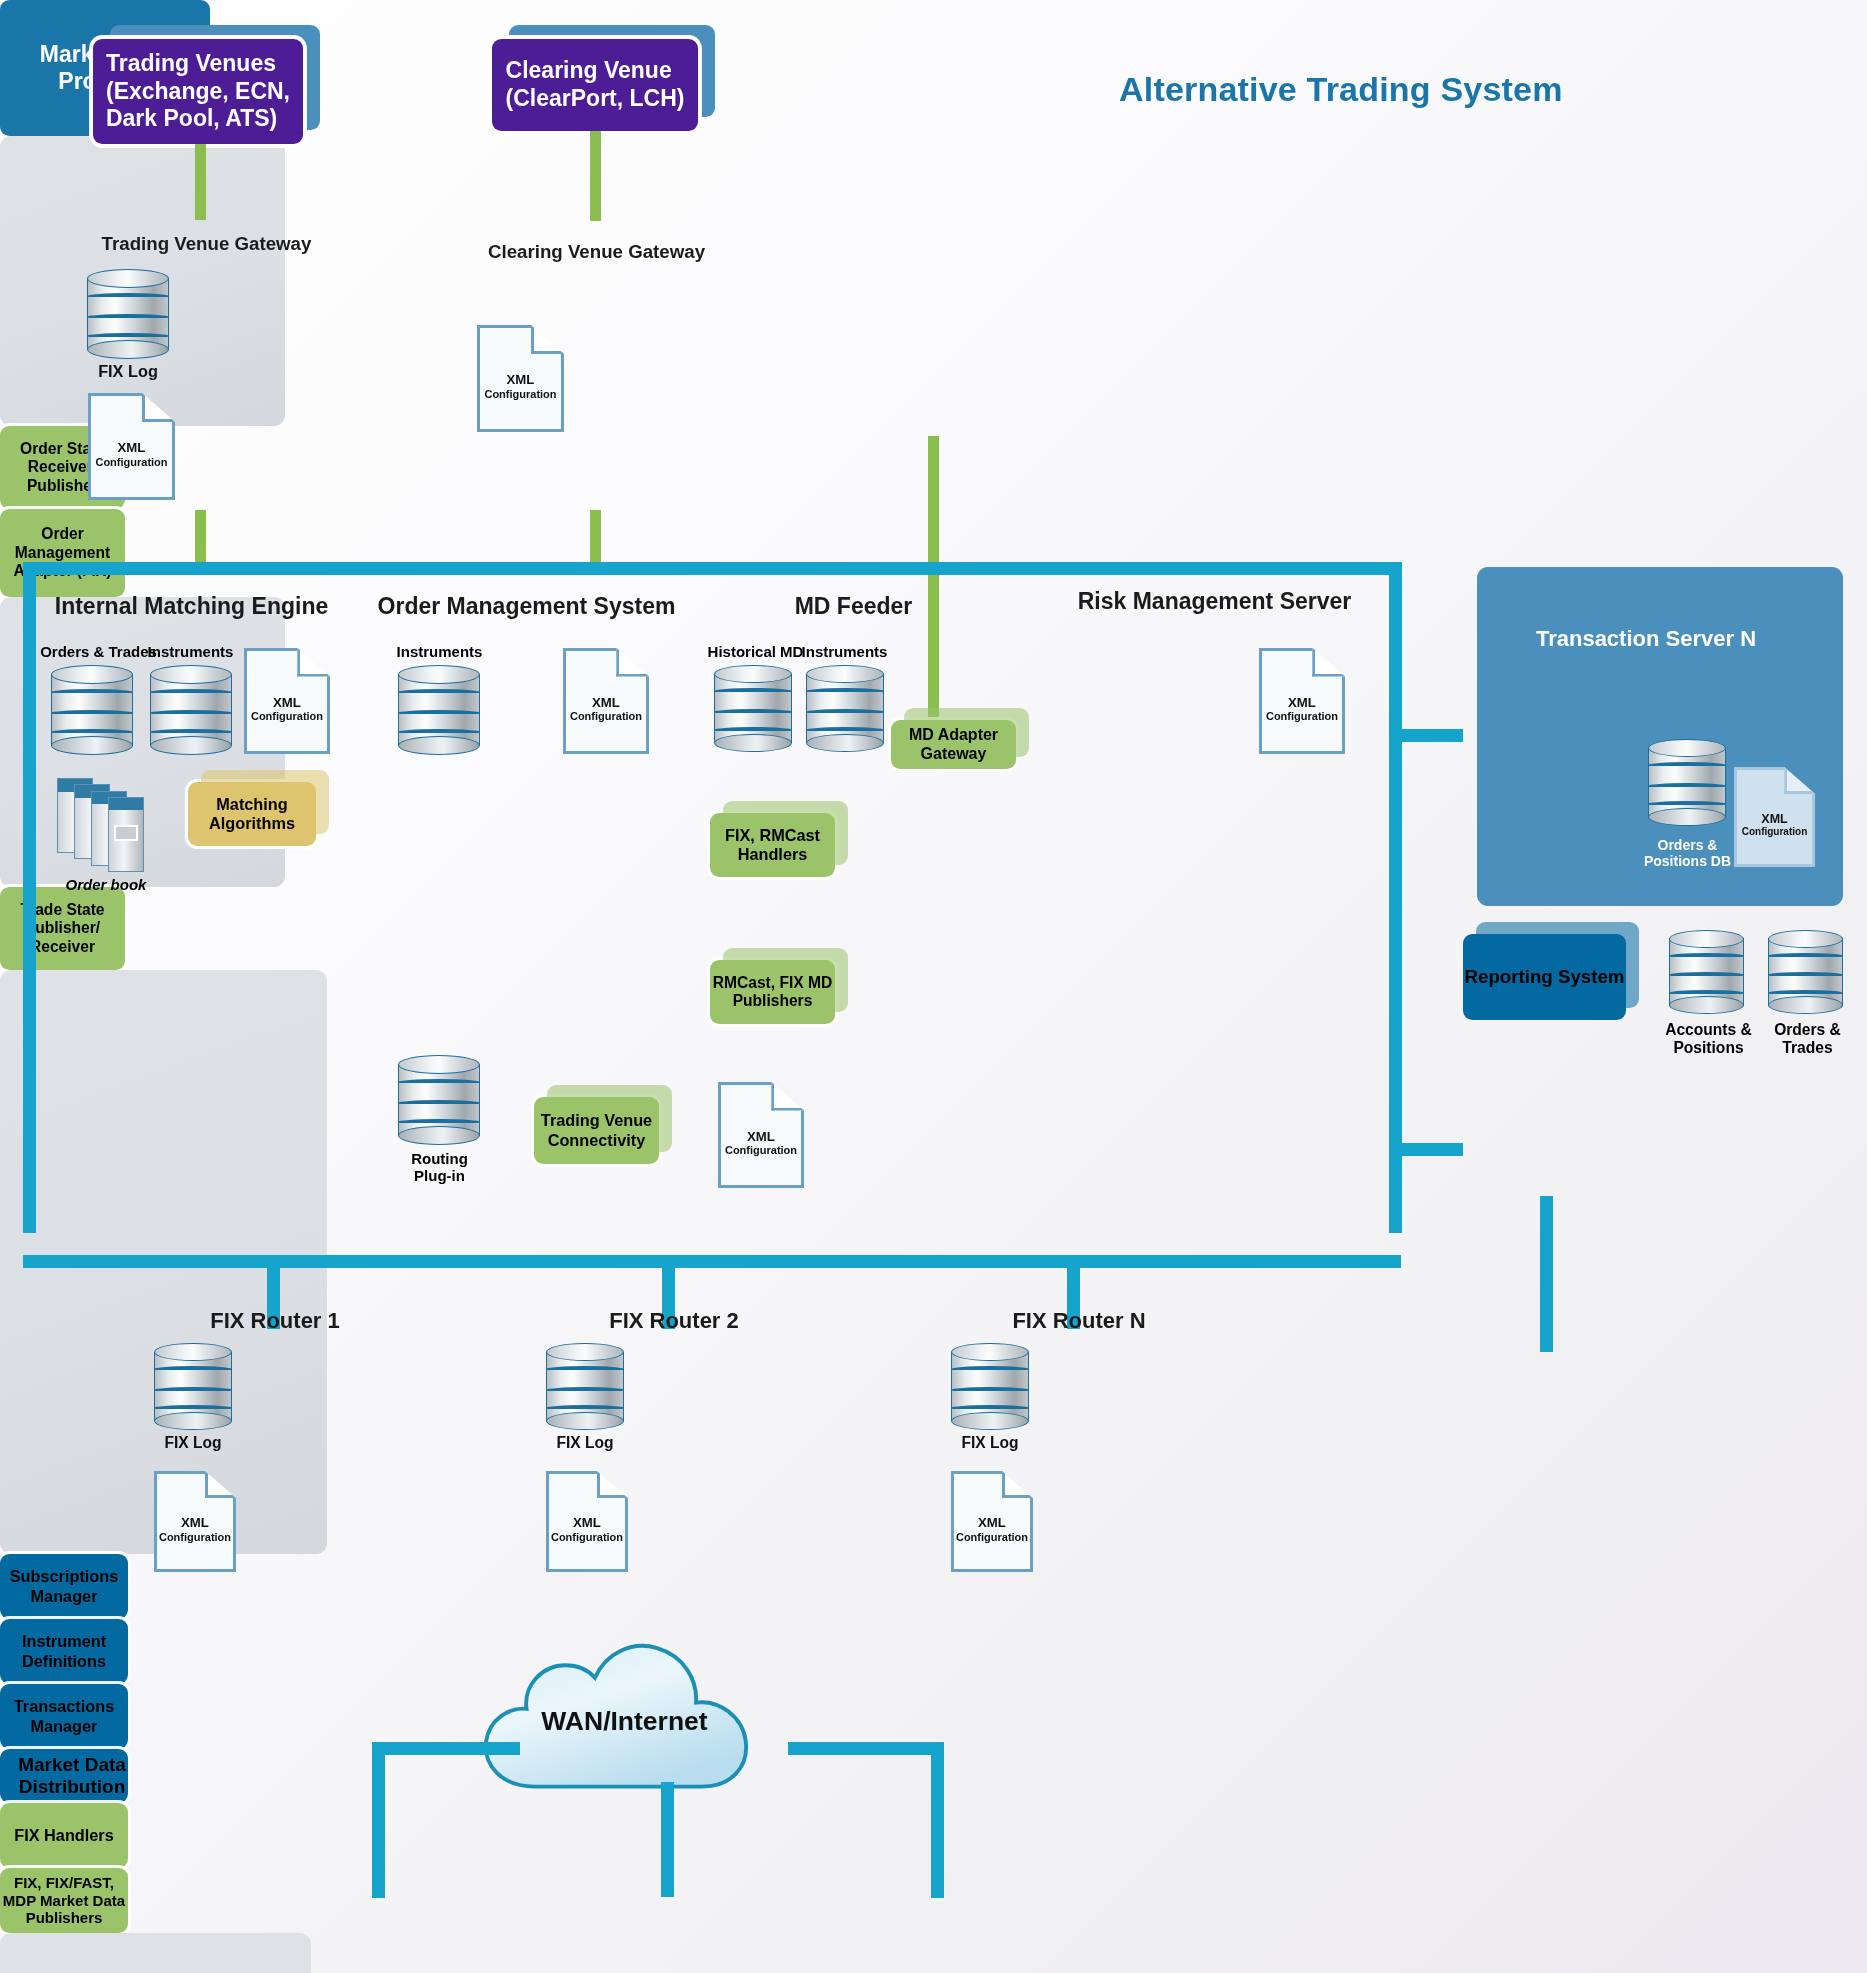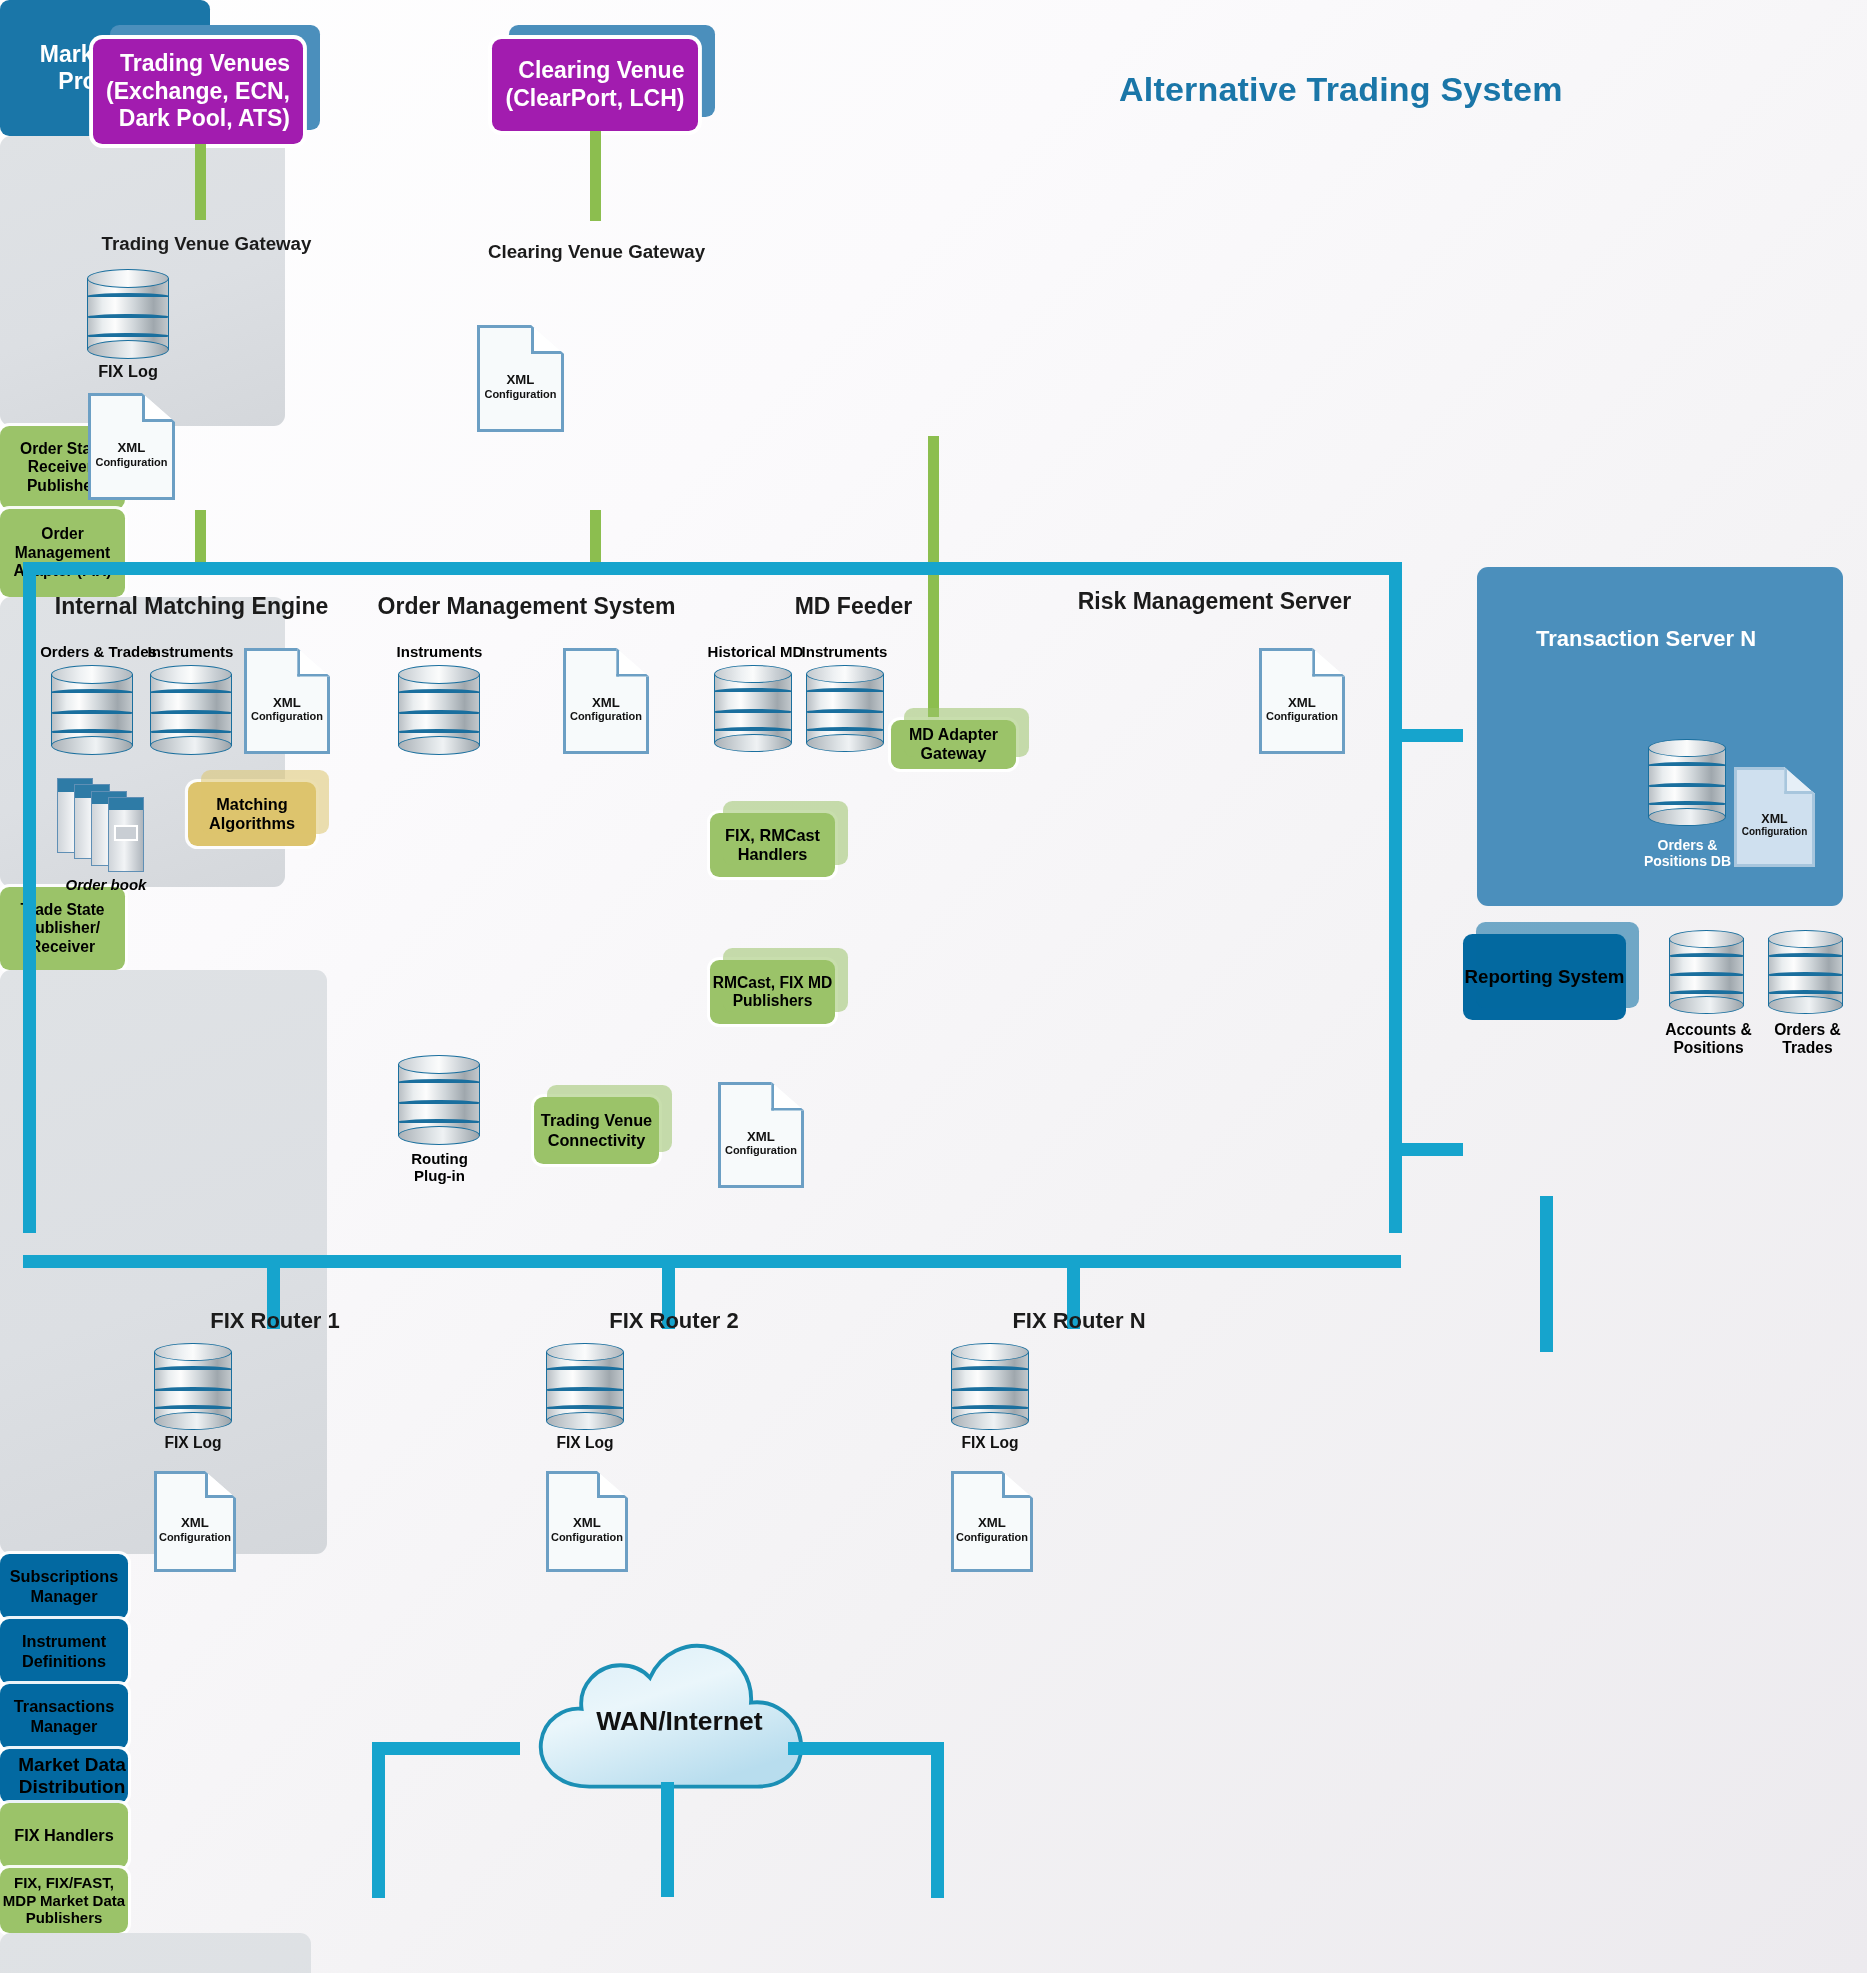--- a/index.html
+++ b/index.html
@@ -38,22 +38,22 @@
   }
 
   
   .srcwrap{position:absolute;}
   .srcwrap .back{
     position:absolute;left:17px;top:-14px;width:100%;height:100%;
     background:#4b8fbc;border-radius:9.3px;
   }
   .srcwrap .front{
     position:absolute;left:0;top:0;width:100%;height:100%;
-    background:#a21caf;border-radius:9.3px;color:#fff;font-weight:bold;
-    display:flex;align-items:center;justify-content:center;text-align:right;
+    background:#4c1d95;border-radius:9.3px;color:#fff;font-weight:bold;
+    display:flex;align-items:center;justify-content:center;text-align:left;
     line-height:1.2;box-shadow:0 0 0 3.9px #fff;
   }
 
   
   .gline{background:#8cbe4f;position:absolute;}
   .tline{background:#16a4cd;position:absolute;}
 
   
   .cyl{position:absolute;}
   .cyl .body{
@@ -482,21 +482,21 @@
 <div class="cyl-label" style="left:951px;top:1434px;width:78px;font-size:15.6px;">FIX Log</div>
 <div class="doc" style="left:951px;top:1471px;width:82px;height:101px;">
   <div class="sheet"></div>
     <div class="fold"></div>
   <div class="txt" style="font-size:13.2px;">
     <div>XML</div>
     <div style="font-size:11px;">Configuration</div>
   </div>
 </div>
 
-<div class="cloud" style="left:524px;top:1631px;width:311px;height:179px;">
+<div class="cloud" style="left:469px;top:1631px;width:311px;height:179px;">
   <svg width="311" height="179" viewBox="0 0 400 230">
     <defs>
       <linearGradient id="cg" x1="0" y1="0" x2="0.6" y2="1">
         <stop offset="0%" stop-color="#d9edf7"></stop>
         <stop offset="45%" stop-color="#eaf6fb"></stop>
         <stop offset="100%" stop-color="#b8ddee"></stop>
       </linearGradient>
     </defs>
     <path d="M84,200 C42,200 18,172 22,142 C26,113 52,98 74,100
              C70,70 94,44 124,44 C140,44 153,50 162,60

